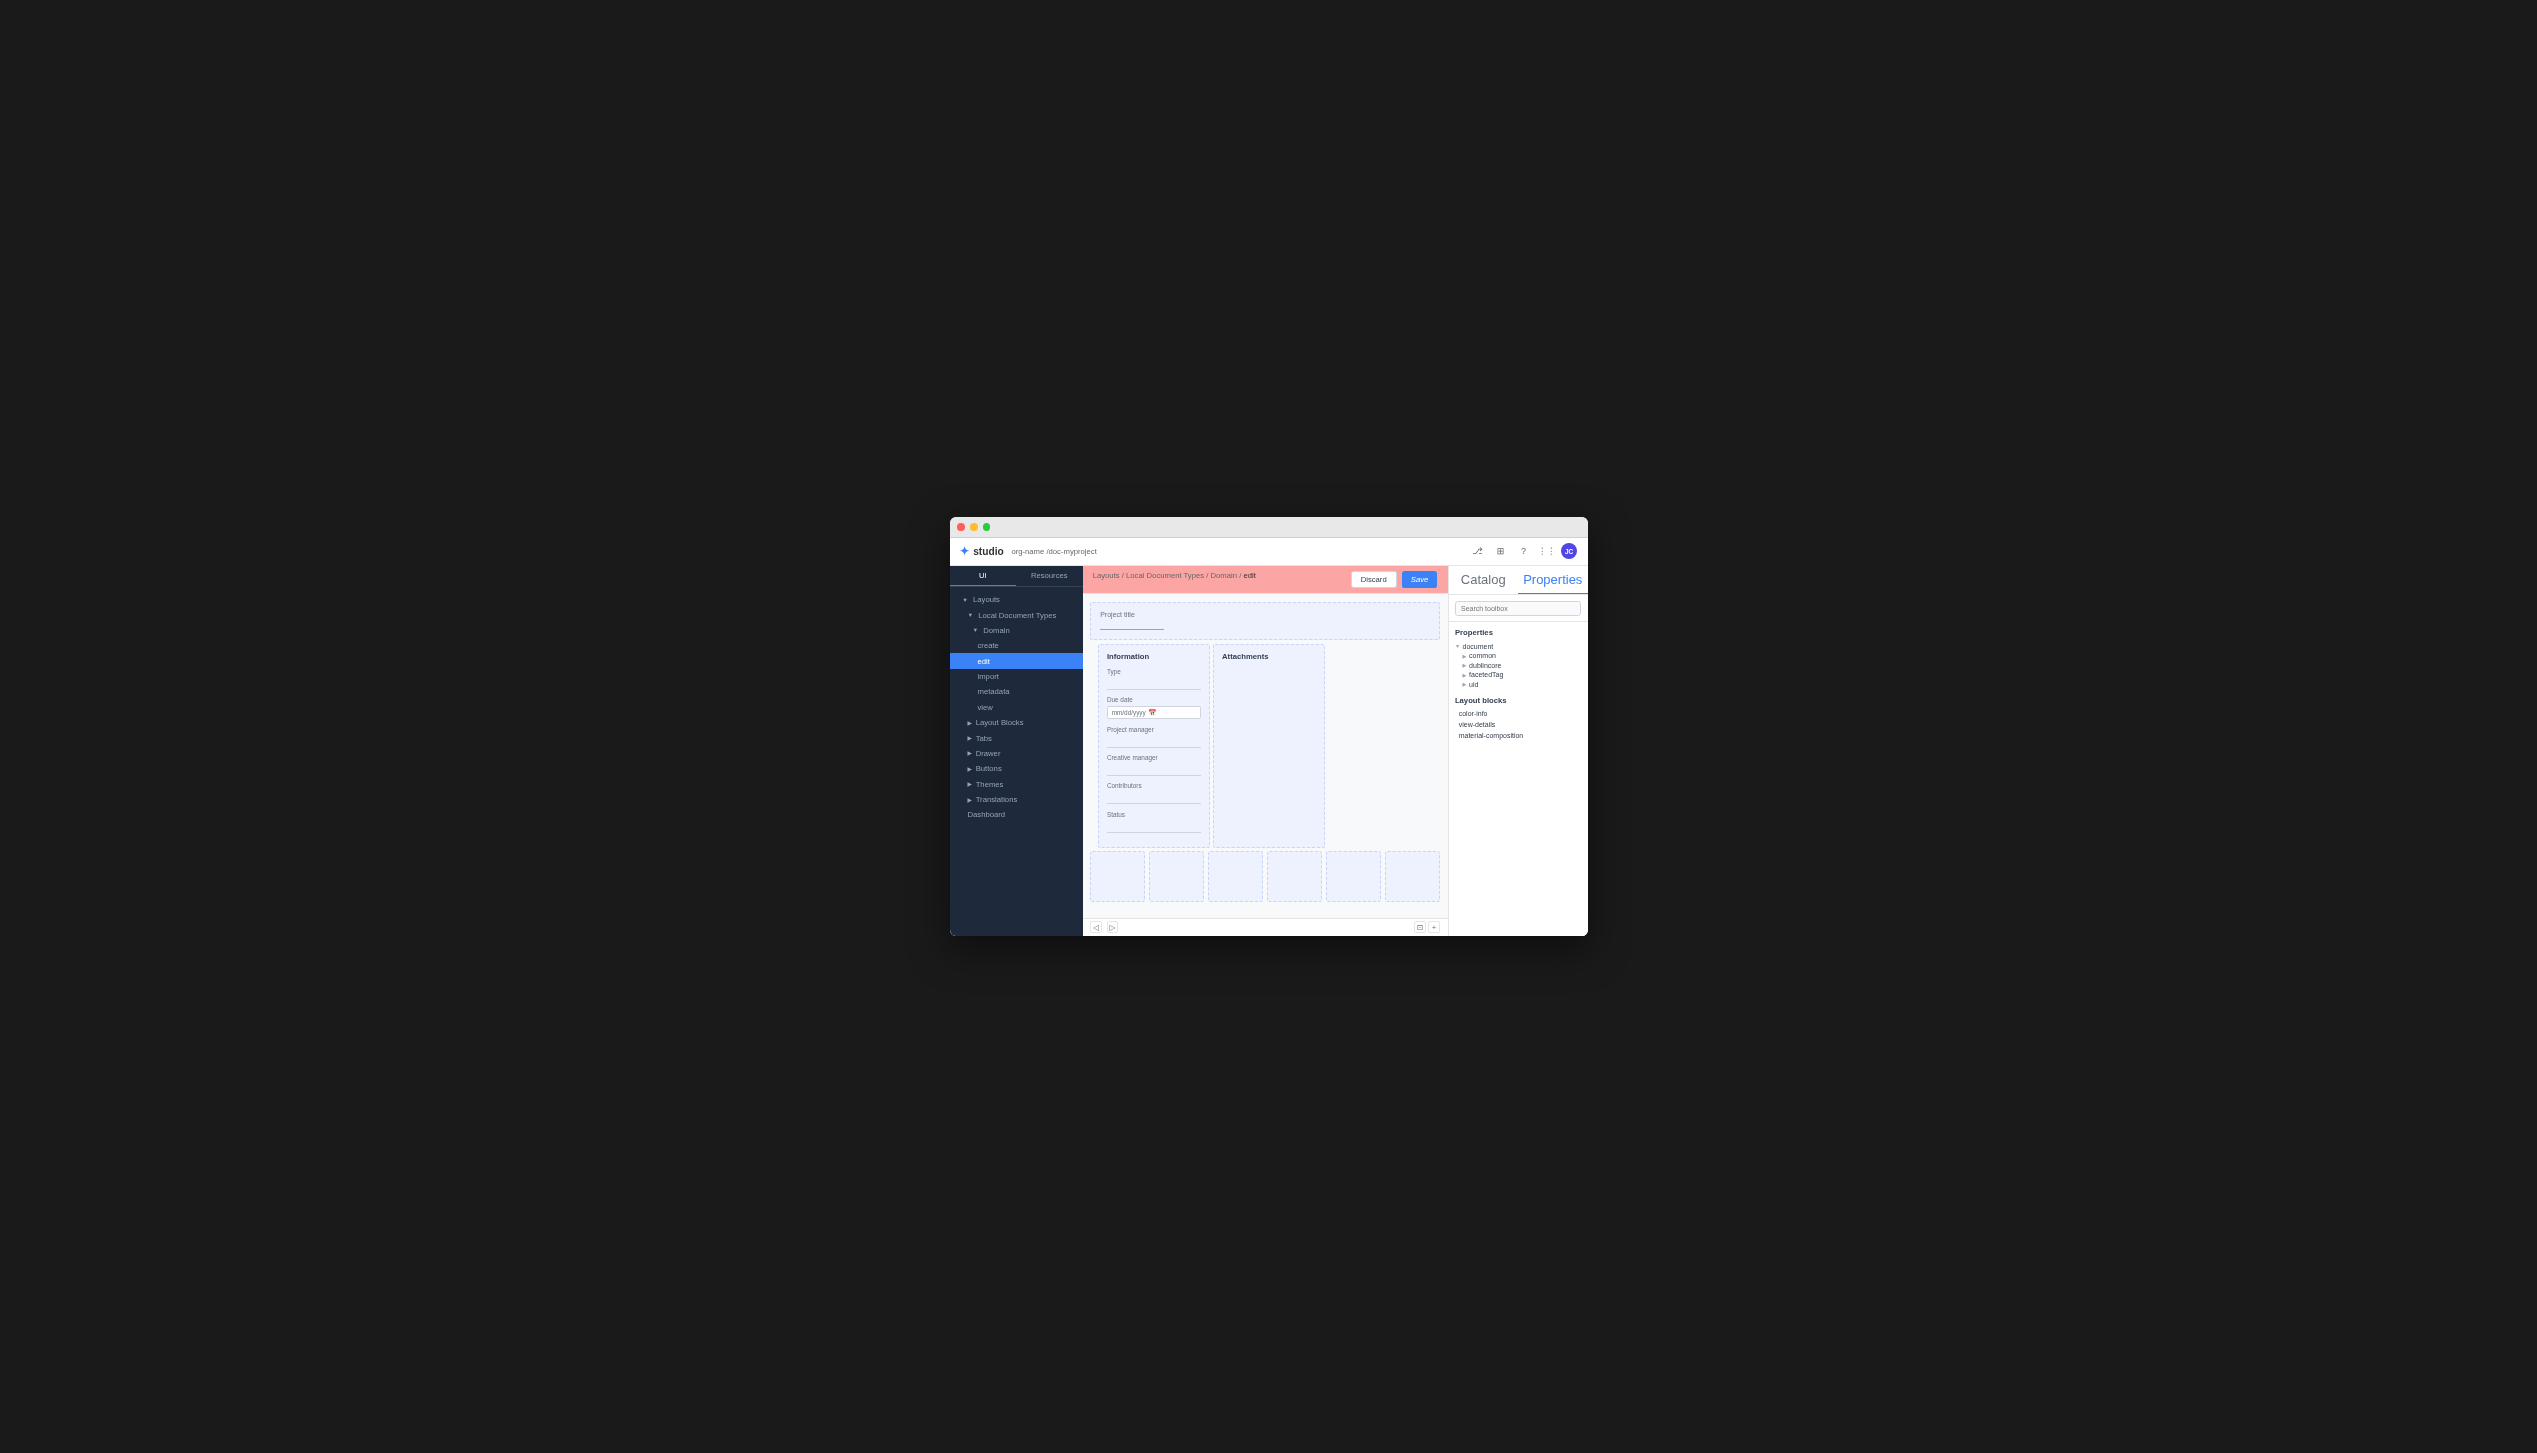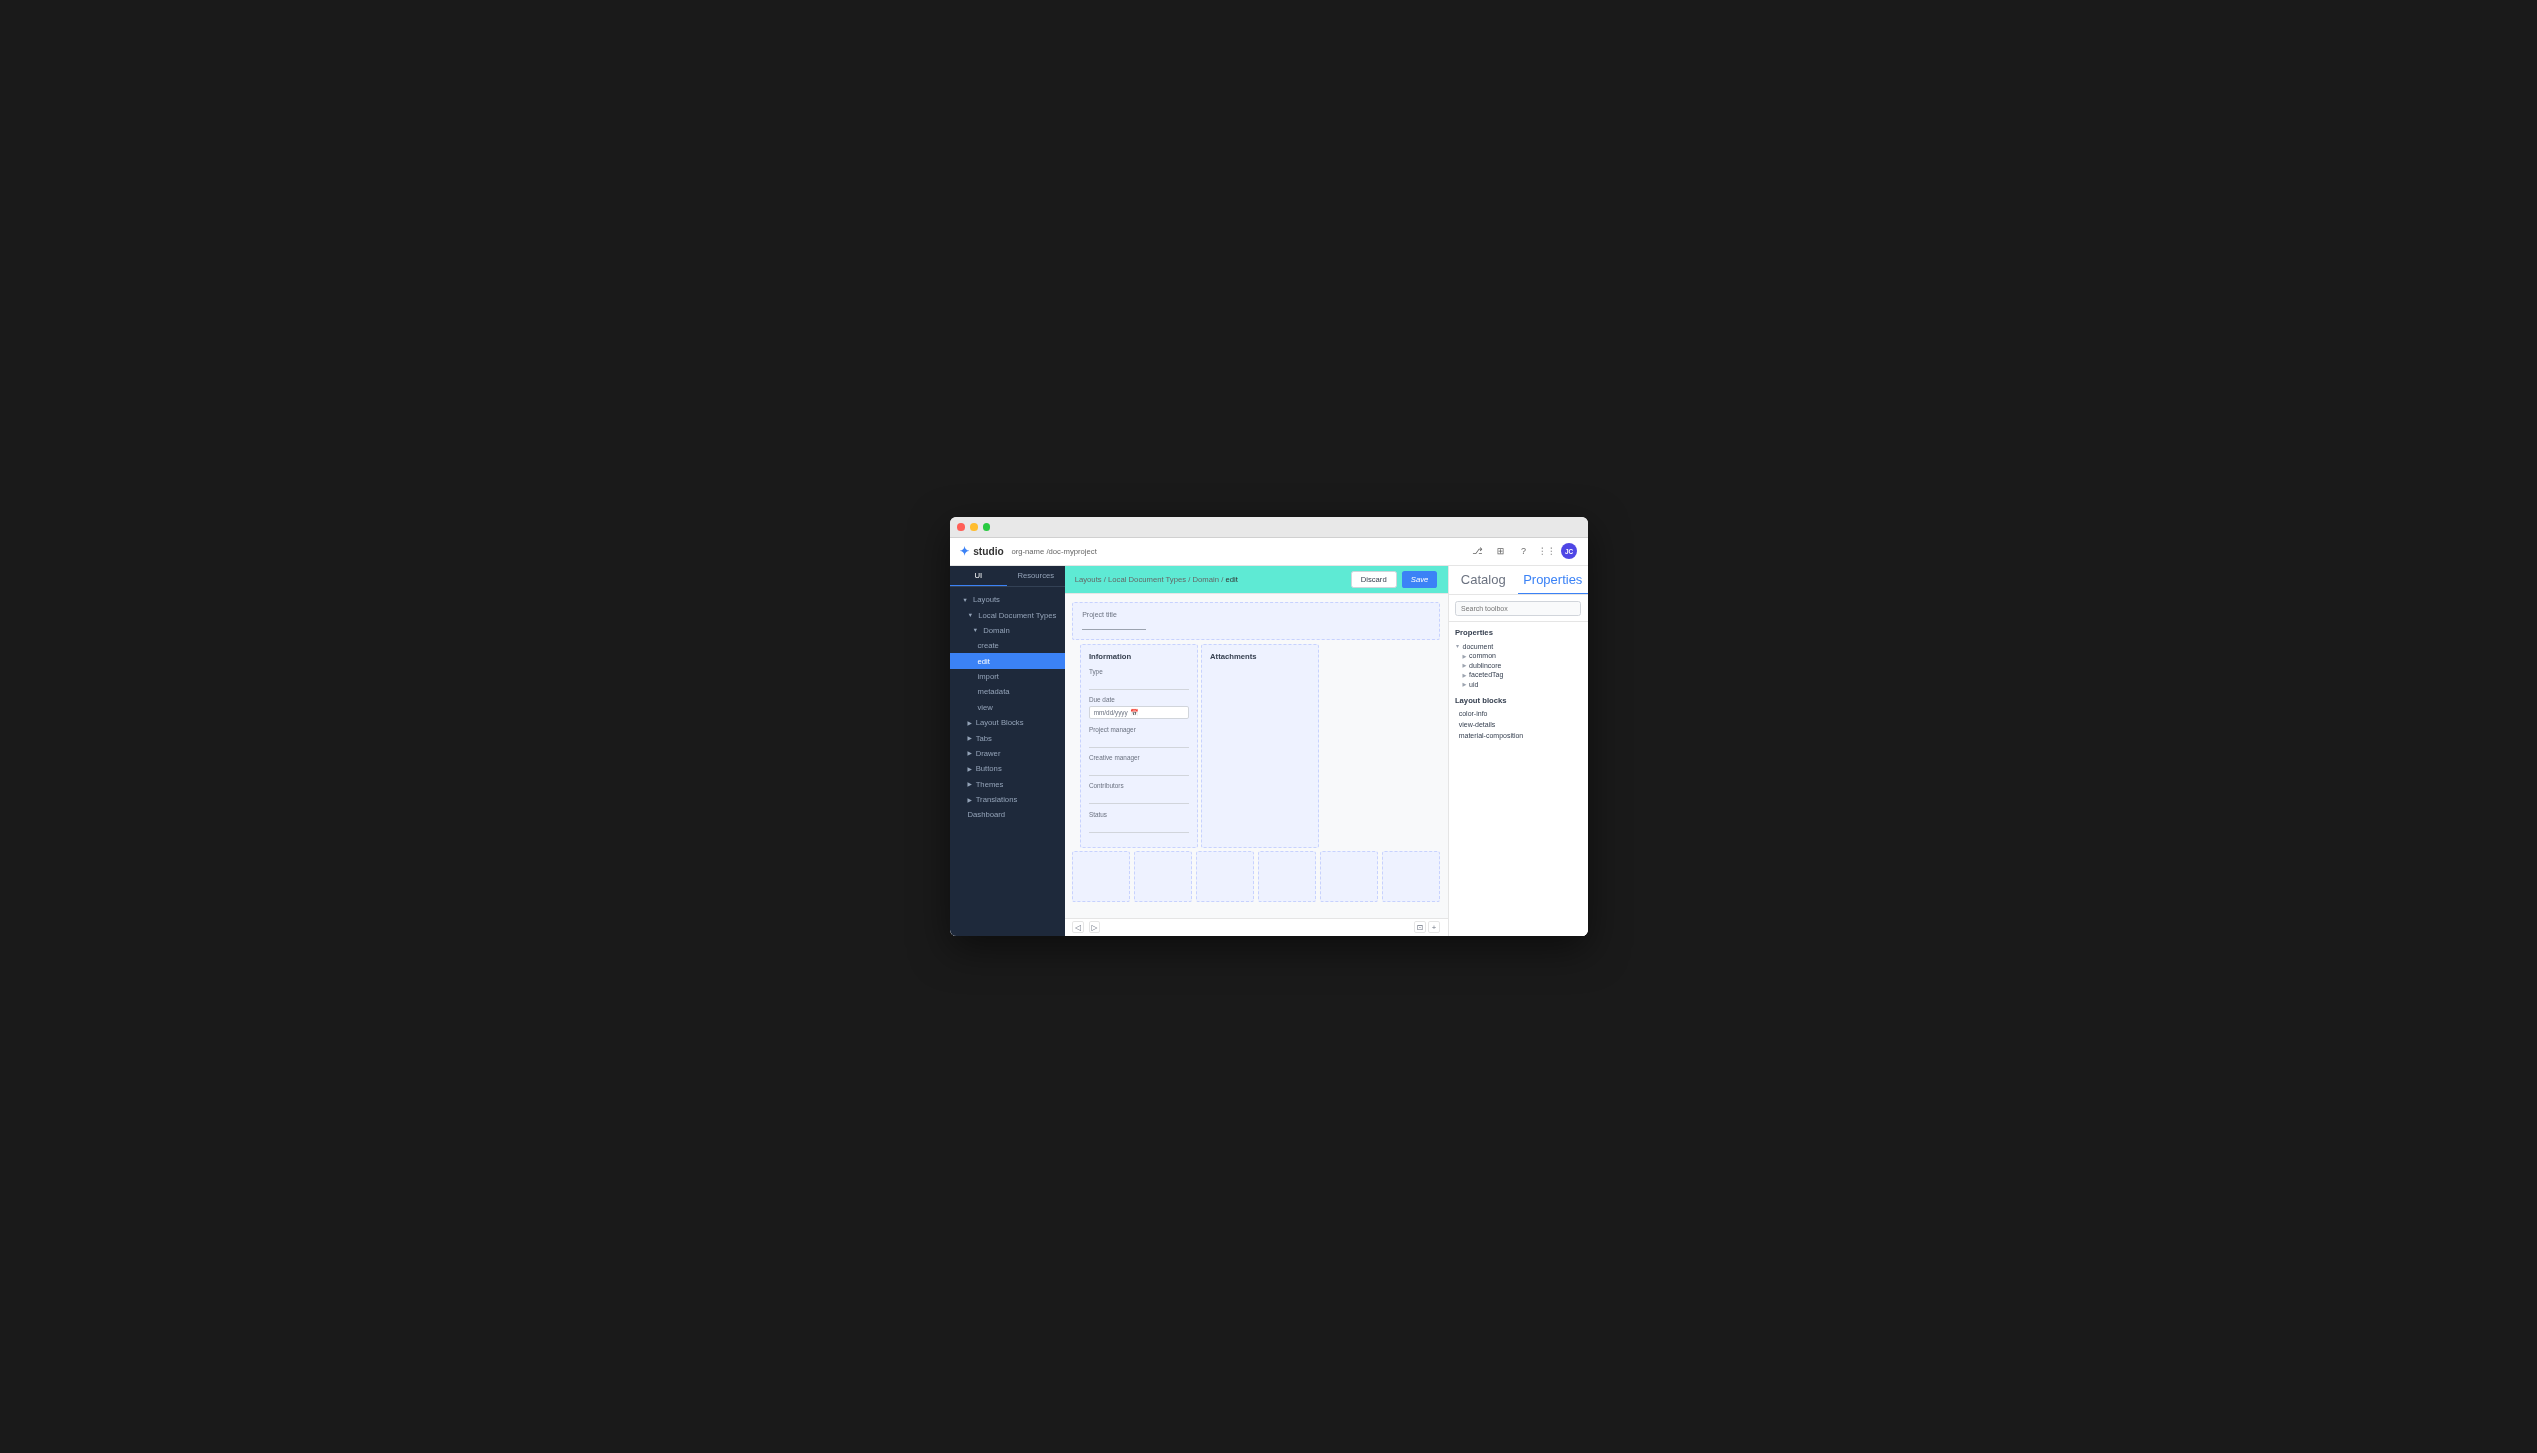--- a/index.html
+++ b/index.html
@@ -97,21 +97,21 @@
       font-weight: 600;
     }
 
     .app-body {
       display: flex;
       flex: 1;
     }
 
     
     .sidebar {
-      width: 115px;
+      width: 133px;
       background: #1e293b;
       color: #cbd5e1;
       font-size: 7.7px;
       display: flex;
       flex-direction: column;
       min-height: 370px;
     }
     .sidebar-tabs {
       display: flex;
       border-bottom: 0.6px solid #334155;
@@ -156,25 +156,24 @@
     .nav-expand-right { font-size: 5.7px; }
 
     
     .main-content {
       flex: 1;
       display: flex;
       flex-direction: column;
       background: #f8f9fa;
     }
     .content-toolbar {
-      background: #5eead4;
+      background: #fca5a5;
       border-bottom: 0.6px solid #e5e5e5;
       padding: 5.1px 10.2px;
       display: flex;
-      align-items: center;
       justify-content: space-between;
     }
     .breadcrumb {
       font-size: 7.7px;
       color: #666;
     }
     .breadcrumb .current { color: #333; font-weight: 500; }
     .toolbar-actions {
       display: flex;
       gap: 5.1px;

